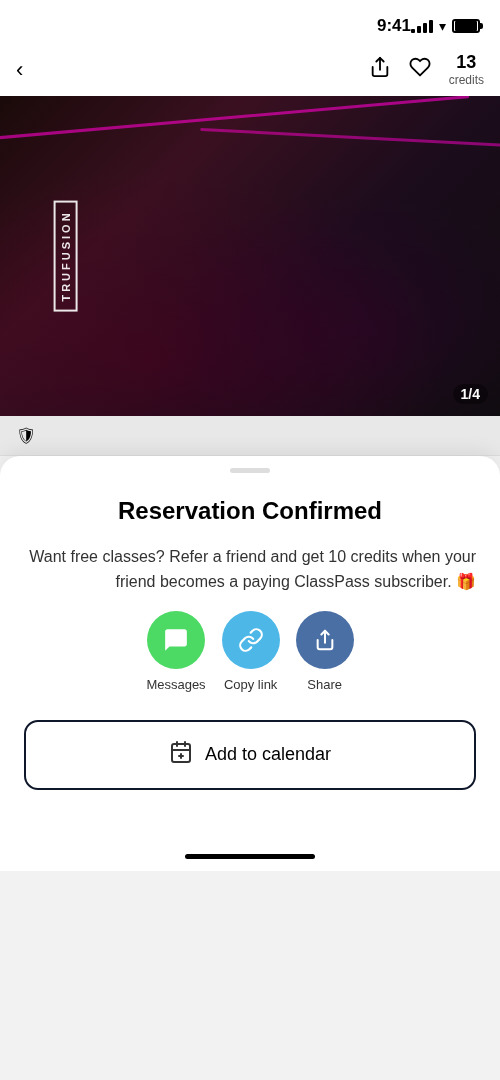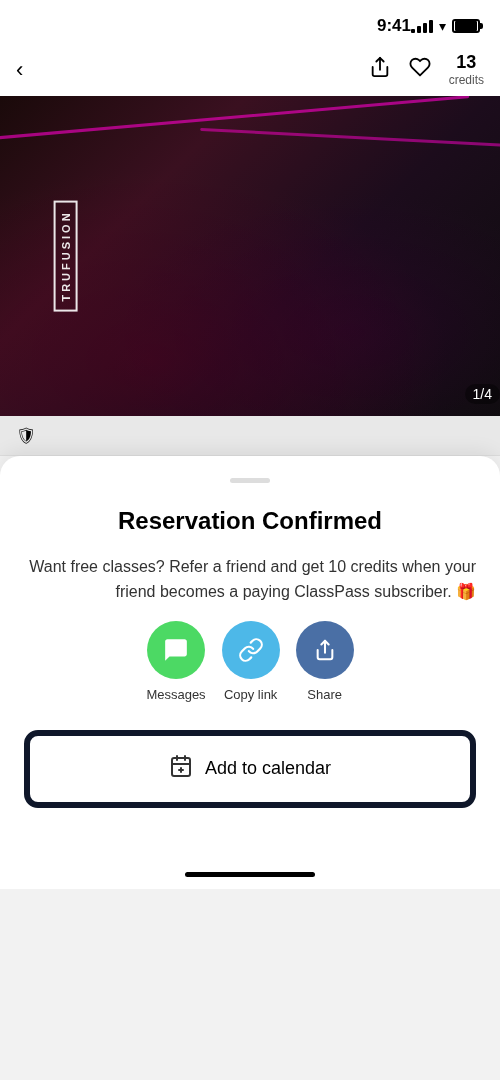--- a/index.html
+++ b/index.html
@@ -146,26 +146,27 @@
       padding: 4px 8px;
       color: #fff;
       font-size: 11px;
       font-weight: 700;
       letter-spacing: 3px;
       opacity: 0.9;
     }
     .hero-counter {
       position: absolute;
       bottom: 12px;
-      right: 0;
+      right: 12px;
       color: #fff;
       font-size: 14px;
       background: rgba(0,0,0,0.4);
       padding: 2px 8px;
       border-radius: 12px;
+      font-weight: bold;
     }
     
     .hero-neon {
       position: absolute;
       top: 0; left: 0; right: 0; bottom: 0;
     }
     .neon-line1 {
       position: absolute;
       top: 20px; left: -10px; right: 30px;
       height: 3px;
@@ -206,21 +207,21 @@
       font-size: 13px;
       font-weight: 600;
       color: #333;
       letter-spacing: 0.5px;
     }
 
     
     .bottom-sheet {
       background: #fff;
       border-radius: 20px 20px 0 0;
-      padding: 22px 24px 40px 24px;
+      padding: 12px 24px 40px 24px;
       margin-top: 0;
       box-shadow: 0 -4px 20px rgba(0,0,0,0.08);
     }
     .sheet-handle {
       width: 40px;
       height: 5px;
       background: #ddd;
       border-radius: 3px;
       margin: 0 auto 24px auto;
     }
@@ -292,21 +293,21 @@
     }
 
     
     .calendar-button {
       display: flex;
       align-items: center;
       justify-content: center;
       gap: 12px;
       width: 100%;
       padding: 18px 0;
-      border: 6px solid #0f172a;
+      border: 2px solid #0f172a;
       border-radius: 14px;
       background: #fff;
       font-size: 18px;
       font-weight: 500;
       color: #000;
       cursor: pointer;
       margin-bottom: 16px;
     }
     .calendar-icon-svg {
       font-size: 22px;

